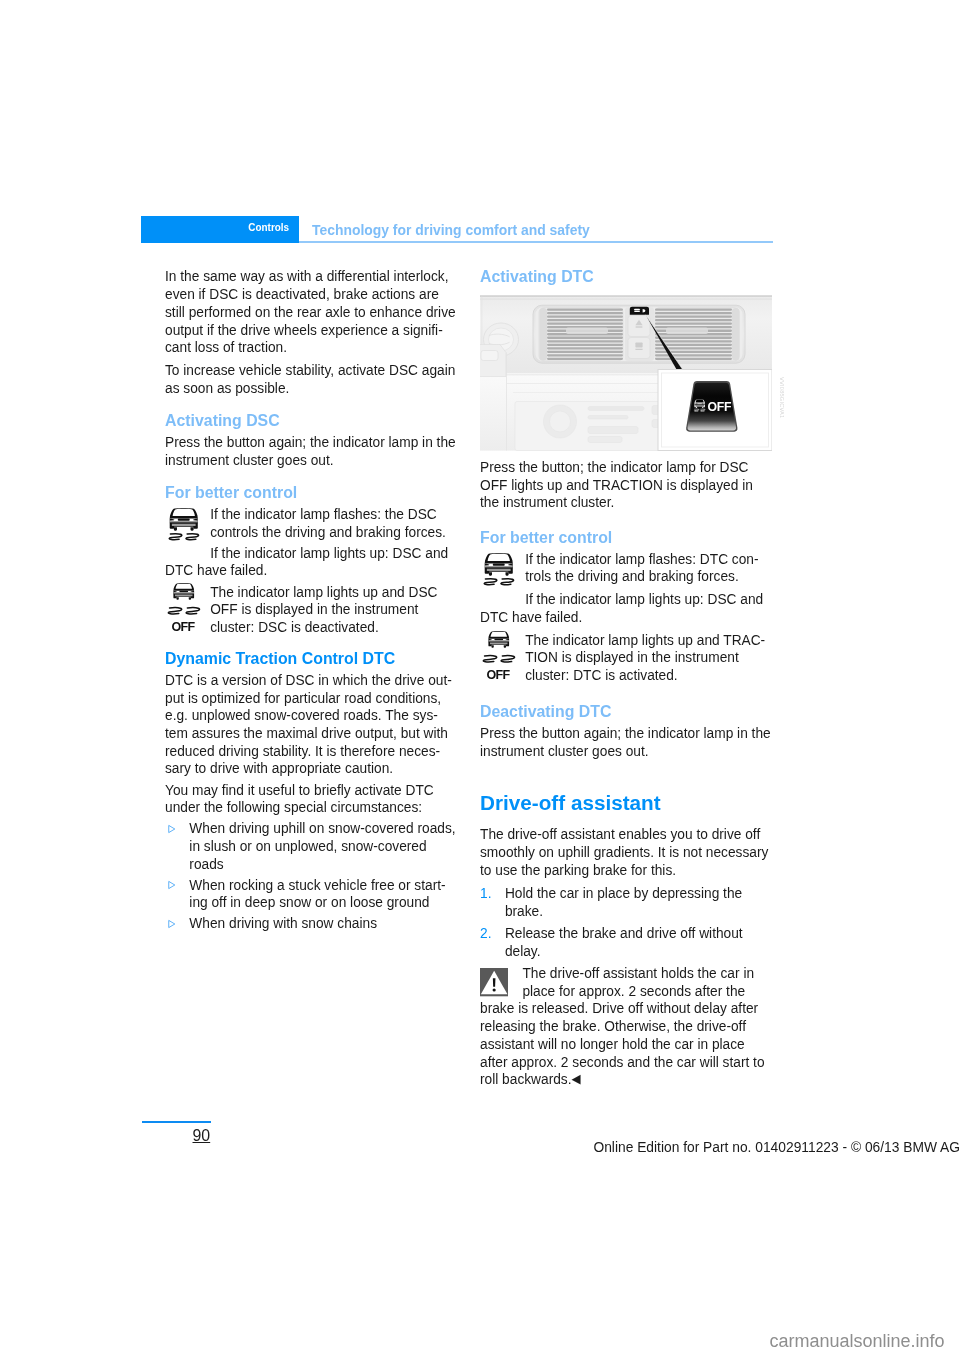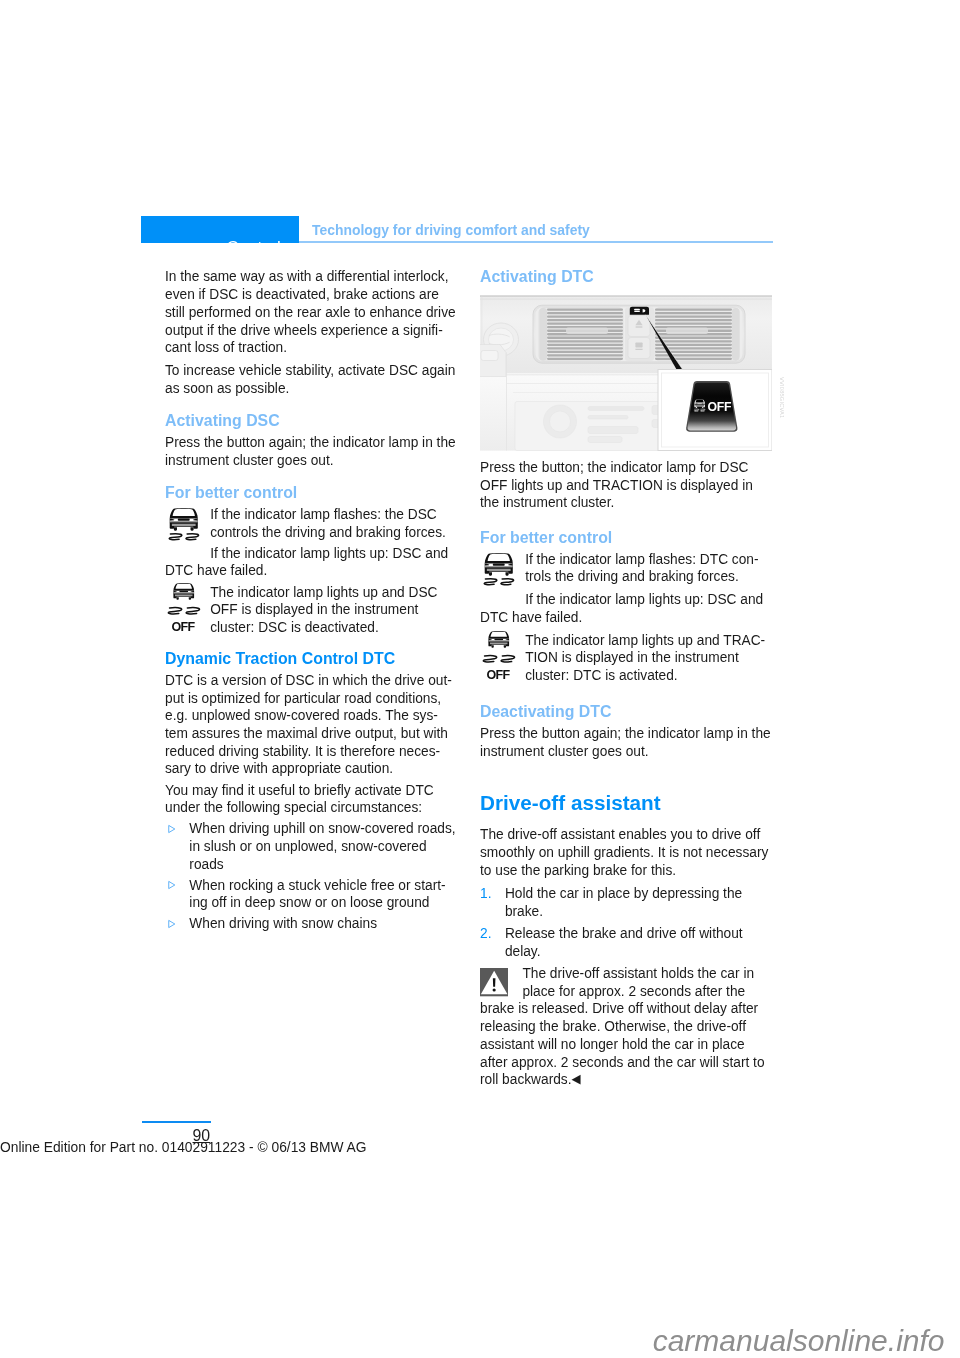--- a/index.html
+++ b/index.html
@@ -4,22 +4,22 @@
 <title>BMW Owner's Manual - Page 90</title>
 <style>
   html,body{margin:0;padding:0;background:#fff;}
   body{width:960px;height:1358px;overflow:hidden;background:#fff;
        font-family:"Liberation Sans",sans-serif;}
   .page{position:relative;width:960px;height:1358px;background:#fff;}
 
   
   .hdr{position:absolute;left:141px;top:215.8px;width:632px;height:28px;}
   .hdr-tag{position:absolute;left:0;top:0;width:158.2px;height:27.2px;background:#0090f8;}
-  .hdr-tag span{position:absolute;right:10.2px;top:6.7px;color:#fff;font-size:17px;
-                font-weight:normal;transform:scaleX(0.993);transform-origin:100% 0;white-space:nowrap;margin-top:16px;}
+  .hdr-tag span{position:absolute;right:10.2px;top:6.7px;color:#fff;font-size:10px;
+                font-weight:bold;transform:scaleX(0.993);transform-origin:100% 0;white-space:nowrap;}
   .hdr-title{position:absolute;left:170.8px;top:6.7px;color:#7dbdf8;font-size:14.0px;
              font-weight:bold;transform:scaleX(0.993);transform-origin:0 0;white-space:nowrap;}
   .hdr-rule{position:absolute;left:158.2px;top:25.6px;width:473.8px;height:1.6px;background:#93c9fa;}
 
   
   .col{position:absolute;top:267.4px;width:320px;
        transform:scaleX(0.9121);transform-origin:0 0;
        hyphens:manual;}
   .col-l{left:165px;}
   .col-r{left:480px;}
@@ -77,24 +77,24 @@
   .figbox{position:absolute;left:480px;top:295px;width:292px;height:156px;}
   .figbox svg{display:block;width:292px;height:156px;}
   .figcap{position:absolute;left:784.5px;top:377px;font-size:5.6px;color:#d8d8d8;
           letter-spacing:0.25px;white-space:nowrap;
           transform:rotate(90deg);transform-origin:0 0;}
 
   
   .f-rule{position:absolute;left:141.8px;top:1121.3px;width:69.4px;height:2px;background:#0d8bf2;}
     .pageno{position:absolute;left:141px;top:1126.6px;width:69.2px;text-align:right;
           font-size:15.9px;line-height:17px;color:#1b1b1b;text-decoration:underline;}
-  .footline{position:absolute;left:0;top:1140.4px;width:960px;text-align:left;
+  .footline{position:absolute;left:0;top:1140.4px;width:960px;text-align:right;
             font-size:13.8px;color:#1b1b1b;}
   .wmk{position:absolute;left:0;top:1326px;width:944.5px;text-align:right;
-       font-size:30px;line-height:30px;color:#8e8e8e;font-style:italic;}
+       font-size:18px;line-height:30px;color:#8e8e8e;}
 </style>
 </head>
 <body>
 
 <div class="page">
 
   <div class="hdr">
     <div class="hdr-tag">
       <span>Controls</span>
     </div>

